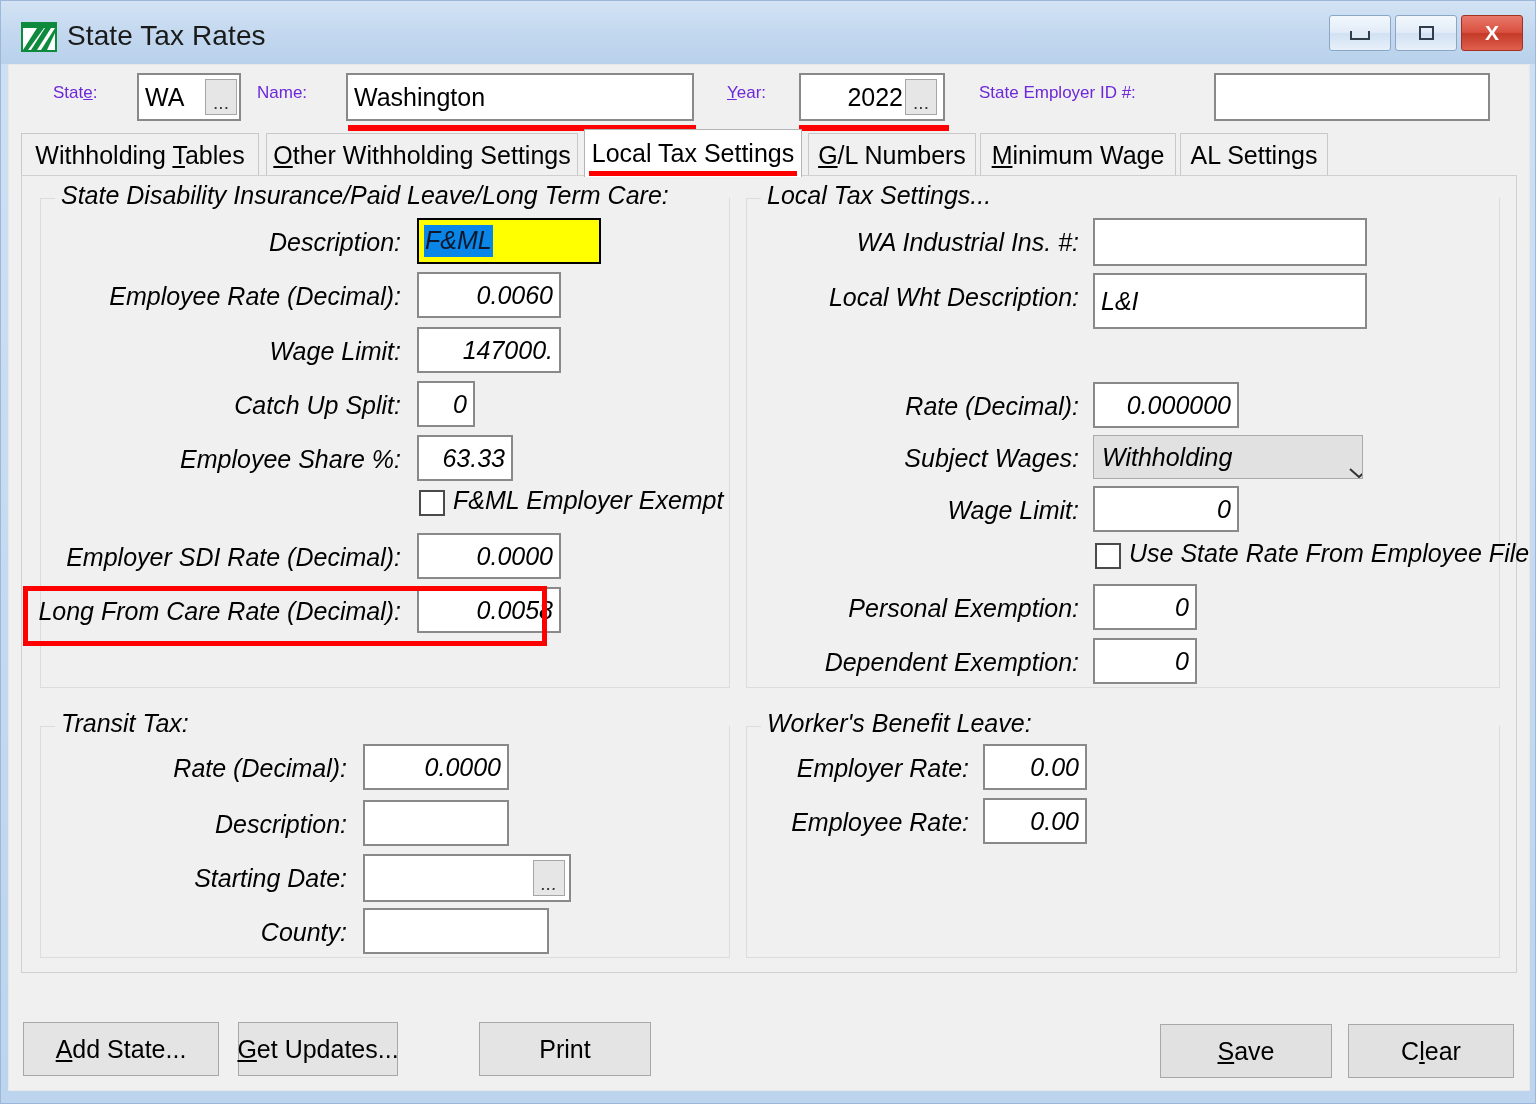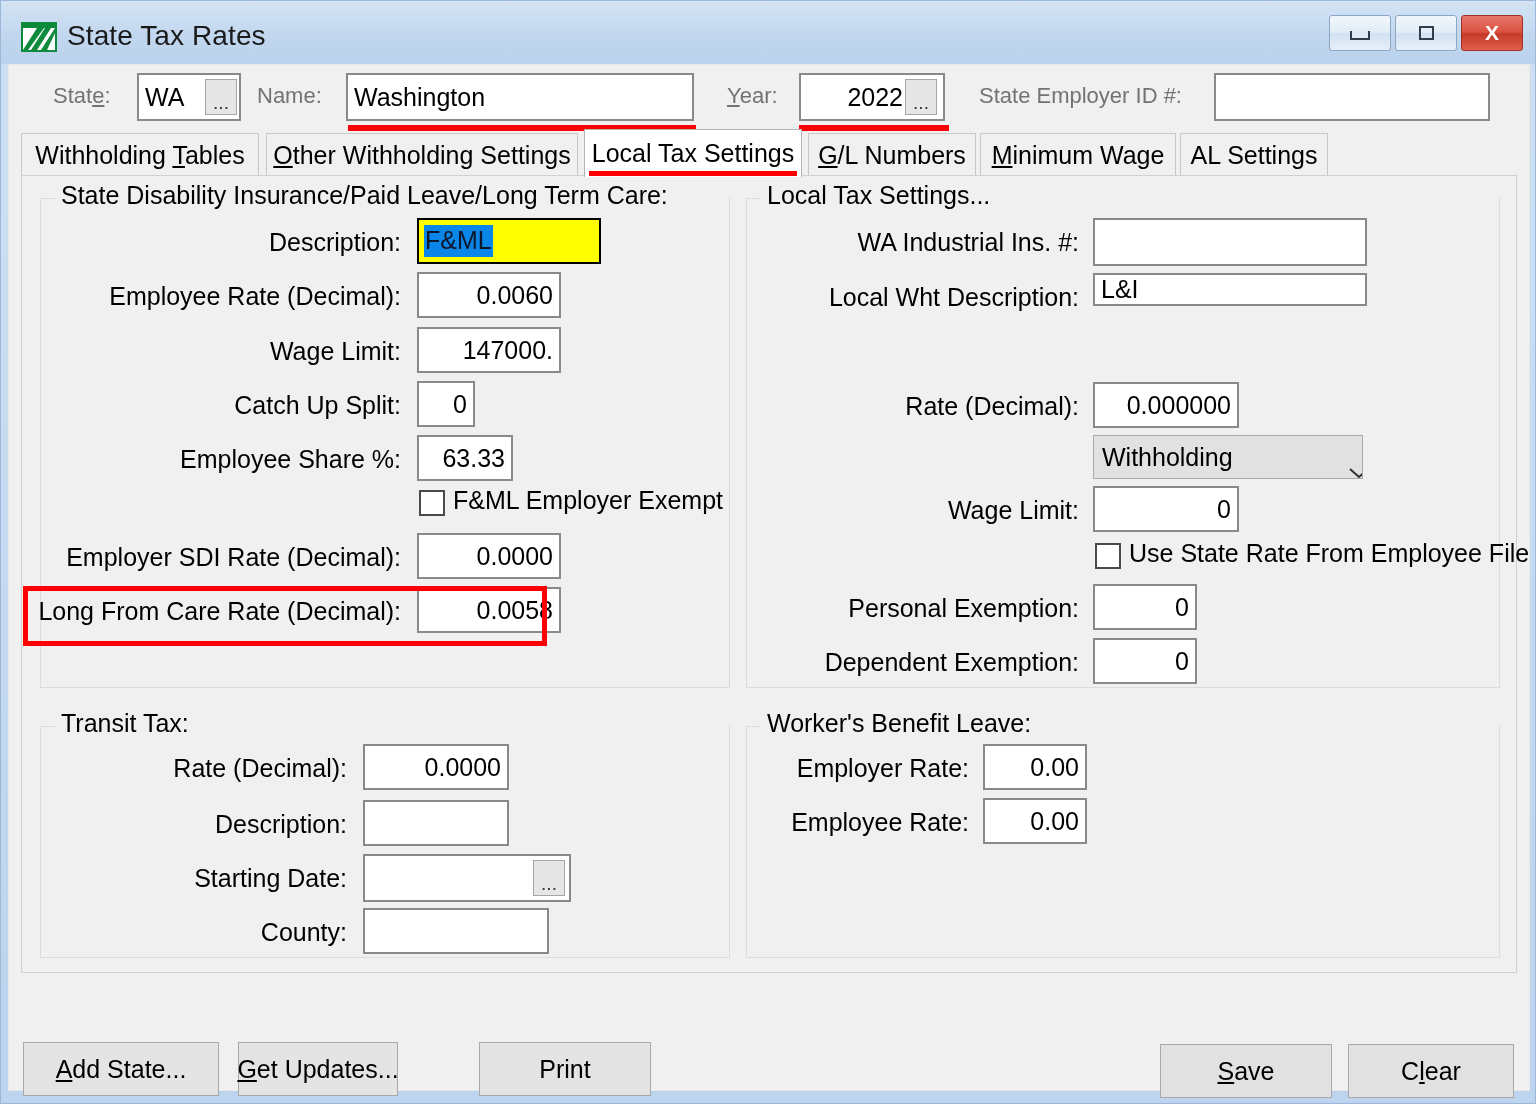--- a/index.html
+++ b/index.html
@@ -91,22 +91,22 @@
     width: 1522px;
     height: 1027px;
     background: #f0f0f0;
     border: 1px solid #e8e8e8;
     box-sizing: border-box;
   }
 
   
   .hdrlabel {
     position: absolute;
-    font-size: 22px;
-    color: #737373;
+    font-size: 17px;
+    color: #6d28d9;
     white-space: nowrap;
   }
   .acc { text-decoration: underline; }
 
   .textbox {
     position: absolute;
     box-sizing: border-box;
     background: #ffffff;
     border: 2px solid #898989;
     font-size: 25px;
@@ -185,20 +185,21 @@
     border: 1px solid #d0d0d0;
     box-sizing: border-box;
   }
 
   
   .group {
     position: absolute;
     box-sizing: border-box;
     border: 1px solid #dcdcdc;
     border-top: none;
+    font-style: italic;
   }
   .group-topleft {
     position: absolute;
     left: 0; top: 0;
     width: 14px;
     border-top: 1px solid #dcdcdc;
     height: 0;
   }
   .group-title {
     position: absolute;
@@ -281,21 +282,20 @@
     position: absolute;
     box-sizing: border-box;
     background: #e1e1e1;
     border: 1px solid #a8a8a8;
     display: flex;
     align-items: center;
     justify-content: center;
     font-size: 25px;
     color: #000;
     white-space: nowrap;
-    margin-top: 20px;
   }
   .btn.plain { background: #e4e4e4; }
 </style>
 </head>
 <body>
 
 <div id="window">
 
   <div class="titlebar">
     <div class="title-icon">
@@ -423,29 +423,30 @@
       <div class="group" style="left:724px; top:22px; width:754px; height:490px;">
         <div class="group-topleft"></div>
         <div class="group-title">Local Tax Settings...</div>
 
         <div class="flabel" style="left:0px; top:30px; width:332px;">WA Industrial Ins. #:</div>
         <div class="textbox" style="left:346px; top:20px; width:274px; height:48px;">
           <span></span>
         </div>
 
         <div class="flabel" style="left:0px; top:85px; width:332px;">Local Wht Description:</div>
-        <div class="textbox" style="left:346px; top:75px; width:274px; height:33px;">
+        <div class="textbox" style="left:346px; top:75px; width:274px; height:56px;">
           <span>L&amp;I</span>
         </div>
 
         <div class="flabel" style="left:0px; top:194px; width:332px;">Rate (Decimal):</div>
         <div class="textbox right" style="left:346px; top:184px; width:146px; height:46px;">
           <span>0.000000</span>
         </div>
 
+        <div class="flabel" style="left:0px; top:246px; width:332px;">Subject Wages:</div>
         <div class="combo" style="left:346px; top:237px; width:270px; height:44px;">
           <span>Withholding</span>
           <span class="chev">
             <svg width="22" height="14" viewBox="0 0 22 14">
                 <path d="M2 3 L11 11 L20 3" fill="none" stroke="#333333" stroke-width="2"></path>
               </svg>
           </span>
         </div>
 
         <div class="flabel" style="left:0px; top:298px; width:332px;">Wage Limit:</div>

